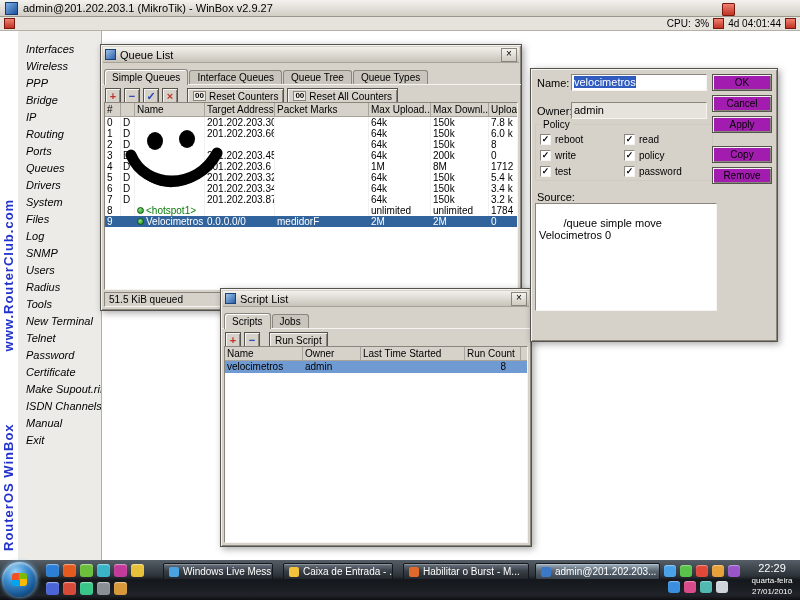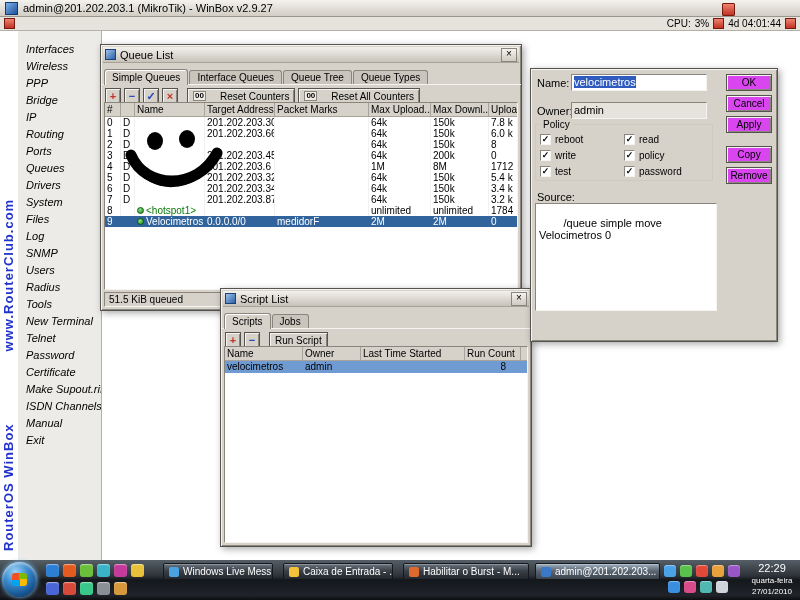--- a/index.html
+++ b/index.html
@@ -43,21 +43,21 @@
   .tabs{display:flex;align-items:flex-end;height:17px;padding:2px 3px 0;border-bottom:1px solid #f6f4f0;}
   .tab{font-size:10px;height:13px;line-height:13px;padding:0 7px;margin-right:1px;background:#cac5bc;
     border:1px solid #8a867e;border-bottom:none;border-radius:3px 3px 0 0;white-space:nowrap;}
   .tab.active{background:#d6d2ca;height:15px;line-height:15px;margin-bottom:-1px;box-shadow:inset 1px 1px 0 #fff;}
 
   .toolbar{display:flex;gap:3px;padding:3px 4px;align-items:center;}
   .tbtn{width:16px;height:16px;display:flex;align-items:center;justify-content:center;font-weight:bold;font-size:11px;
     background:#d6d2ca;border:1px solid #55534e;box-shadow:inset 1px 1px 0 #f6f4f0, inset -1px -1px 0 #8a867e;
     padding:0;font-family:inherit;}
   .c-red{color:#c03428;} .c-blue{color:#2848b8;}
-  .tbtn-wide{height:16px;display:flex;align-items:center;gap:14px;font-size:10px;padding:4px 5px;font-family:inherit;
+  .tbtn-wide{height:16px;display:flex;align-items:center;gap:3px;font-size:10px;padding:4px 5px;font-family:inherit;
     background:#d6d2ca;border:1px solid #55534e;box-shadow:inset 1px 1px 0 #f6f4f0, inset -1px -1px 0 #8a867e;}
   .counter-ico{font-size:8px;font-weight:bold;line-height:8px;background:#efece6;border:1px solid #8a867e;padding:0 1px;}
   .gap-l{margin-left:6px;}
 
   .list{position:absolute;left:3px;right:3px;background:#fff;
     border:1px solid;border-color:#8a867e #f6f4f0 #f6f4f0 #8a867e;overflow:hidden;}
   .lhead{display:flex;height:13px;background:#d6d2ca;border-bottom:1px solid #a7a39b;}
   .hc{font-size:10px;line-height:13px;padding:0 2px;border-right:1px solid #a7a39b;box-sizing:border-box;
     overflow:hidden;white-space:nowrap;flex:none;}
   .lrow{display:flex;height:11px;line-height:11px;font-size:10px;white-space:nowrap;}
@@ -95,21 +95,21 @@
     border:1px groove #cfcabf;margin:0;padding:2px 4px;}
   .policy-box legend{font-size:10px;padding:0 3px;}
   .policy-grid{display:grid;grid-template-columns:82px 78px;row-gap:5px;column-gap:2px;padding-top:2px;}
   .chk{display:flex;align-items:center;gap:4px;font-size:10px;height:11px;white-space:nowrap;}
   .chk .box{width:9px;height:9px;flex:none;background:#fff;border:1px solid;border-color:#8a867e #f6f4f0 #f6f4f0 #8a867e;
     font-size:9px;line-height:8px;text-align:center;font-weight:bold;}
   .chk .box.checked::before{content:"✓";}
   .srcarea{position:absolute;left:4px;top:134px;width:182px;height:108px;box-sizing:border-box;background:#fff;
     border:1px solid;border-color:#8a867e #f6f4f0 #f6f4f0 #8a867e;padding:1px 3px;white-space:pre-wrap;overflow:hidden;}
   .dlg-buttons{position:absolute;right:5px;top:5px;display:flex;flex-direction:column;gap:4px;}
-  .dbtn{width:46px;height:17px;font-size:10px;font-family:inherit;background:#d946ef;border:1px solid #55534e;
+  .dbtn{width:60px;height:17px;font-size:10px;font-family:inherit;background:#a21caf;border:1px solid #55534e;
     box-shadow:inset 1px 1px 0 #f6f4f0, inset -1px -1px 0 #8a867e;padding:0;}
   .dbtn.gap{margin-top:9px;}
 
   
   .taskbar{position:absolute;left:0;top:560px;width:800px;height:40px;z-index:10;
     background:linear-gradient(180deg,#555e66 0%,#2c3238 40%,#14171b 50%,#202329 88%,#0c0e11 100%);}
   .orb{position:absolute;left:2px;top:2px;width:35px;height:35px;border-radius:50%;border:none;padding:0;
     background:radial-gradient(circle at 38% 28%,#9fd4f5 0%,#3e8ed0 35%,#15538f 70%,#0a2d52 100%);
     box-shadow:0 0 5px #7fc0ee, inset 0 2px 3px rgba(255,255,255,.55);}
   .orb .flag{position:absolute;left:10px;top:11px;width:15px;height:13px;border-radius:3px;

